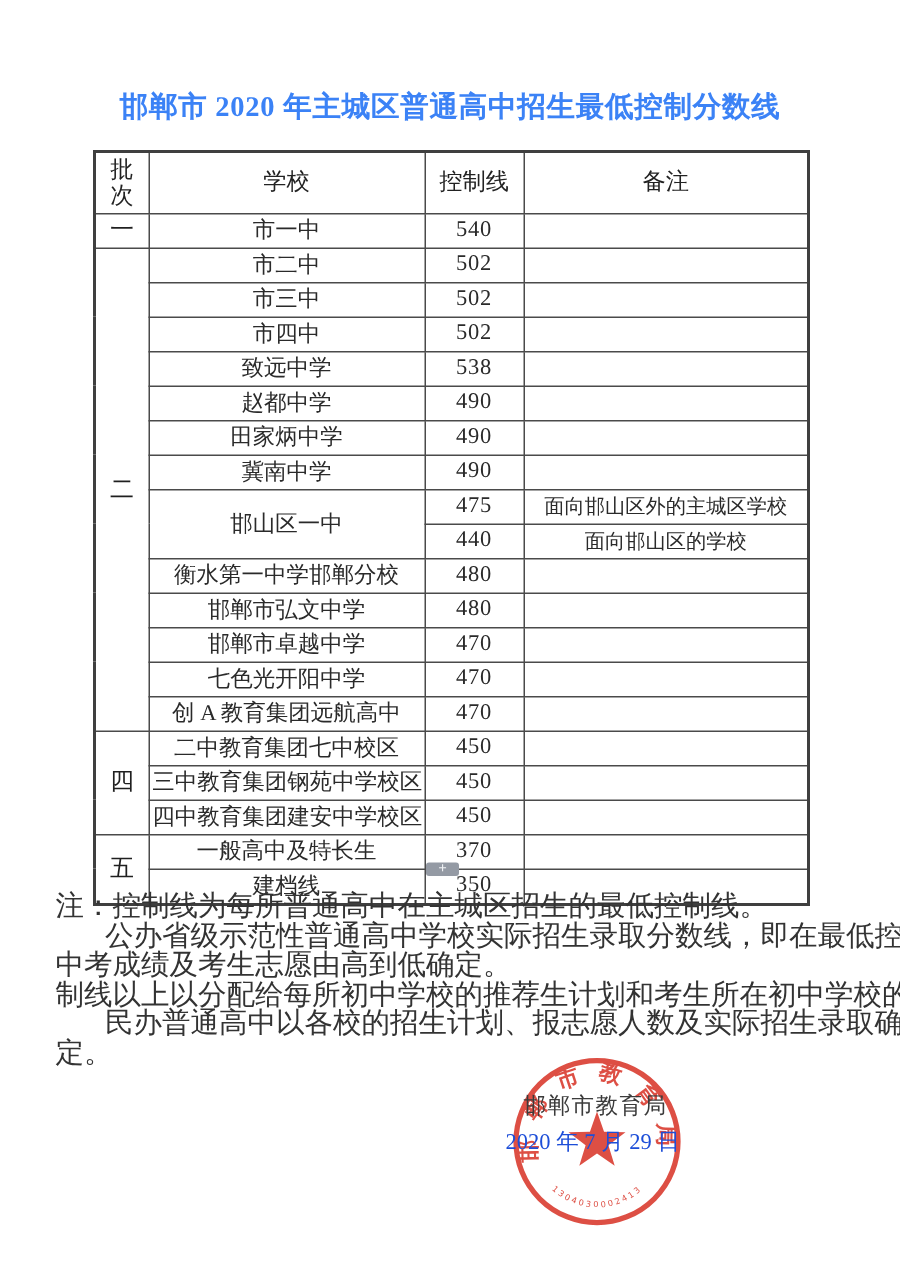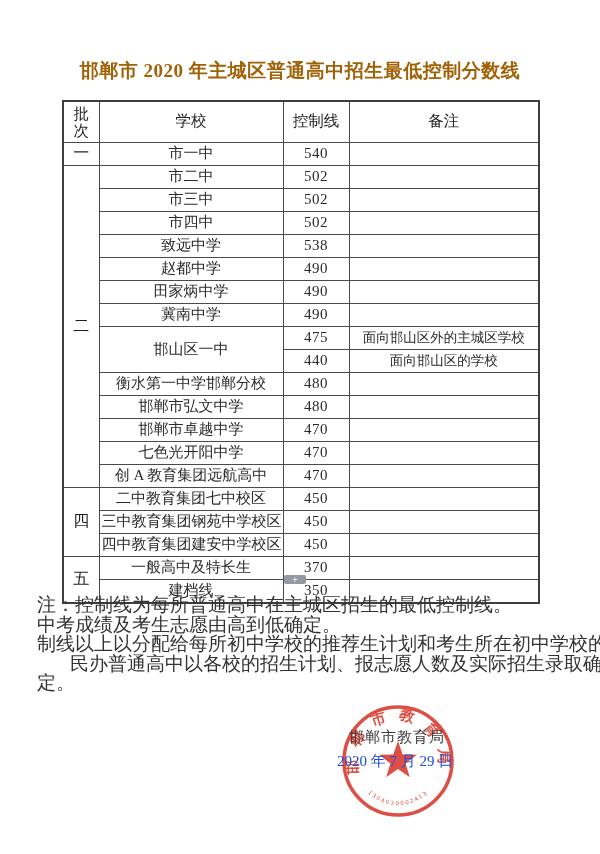--- a/index.html
+++ b/index.html
@@ -3,21 +3,21 @@
 <meta charset="utf-8">
 <style>
   html,body{margin:0;padding:0;background:#ffffff;}
   .page{
     position:relative;width:600px;height:854px;background:#ffffff;
     font-family:"Liberation Serif","DejaVu Serif",serif;color:#2e2e2e;
     overflow:hidden;
   }
   .doc-title{
     position:absolute;top:58px;left:0;width:600px;text-align:center;
-    font-size:19px;font-weight:bold;color:#a16207;letter-spacing:0.5px;
+    font-size:19px;font-weight:bold;color:#3b82f6;letter-spacing:0.5px;
   }
   table.score-table{
     position:absolute;left:62px;top:100px;width:476px;height:487px;
     border-collapse:collapse;table-layout:fixed;
     border:2px solid #3f3f3f;
   }
   .score-table th,.score-table td{
     border:1px solid #4a4a4a;padding:0 2px;text-align:center;
     vertical-align:middle;overflow:hidden;white-space:nowrap;
   }
@@ -180,20 +180,21 @@
         </tr>
       </tbody>
   </table>
 
   <div class="resize-handle">
     <span>+</span>
   </div>
 
   <div class="notes">
       <div class="note-line">注：控制线为每所普通高中在主城区招生的最低控制线。</div>
+      <div class="note-line indent">公办省级示范性普通高中学校实际招生录取分数线，即在最低控</div>
       <div class="note-line">中考成绩及考生志愿由高到低确定。</div>
       <div class="note-line">制线以上以分配给每所初中学校的推荐生计划和考生所在初中学校的</div>
       <div class="note-line indent">民办普通高中以各校的招生计划、报志愿人数及实际招生录取确</div>
       <div class="note-line">定。</div>
     </div>
 
   <svg class="seal" viewBox="0 0 140 140">
     <circle cx="68" cy="68" r="54" fill="none" stroke="#d9372b" stroke-width="3.5"></circle>
     <polygon fill="#d9372b" points="68,48 72.7,61.5 87,61.8 75.6,70.5 79.8,84.2 68,76 56.2,84.2 60.4,70.5 49,61.8 63.3,61.5"></polygon>
     <defs>

